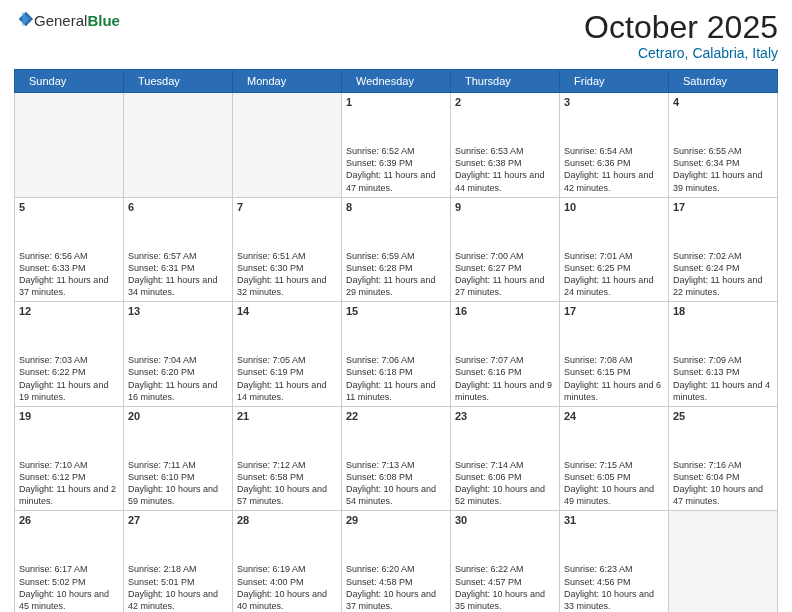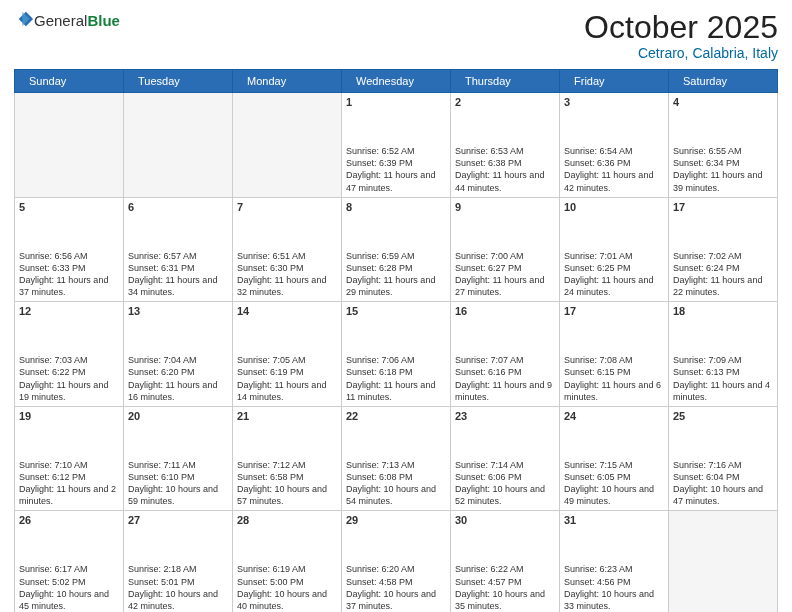--- a/index.html
+++ b/index.html
@@ -335,21 +335,21 @@
           <td>
             <span class="day-num">27</span>
             <div class="day-info">Sunrise: 2:18 AM
 Sunset: 5:01 PM
 Daylight: 10 hours
 and 42 minutes.</div>
           </td>
           <td>
             <span class="day-num">28</span>
             <div class="day-info">Sunrise: 6:19 AM
-Sunset: 5:00 PM
+Sunset: 4:00 PM
 Daylight: 10 hours
 and 40 minutes.</div>
           </td>
           <td>
             <span class="day-num">29</span>
             <div class="day-info">Sunrise: 6:20 AM
 Sunset: 4:58 PM
 Daylight: 10 hours
 and 37 minutes.</div>
           </td>

